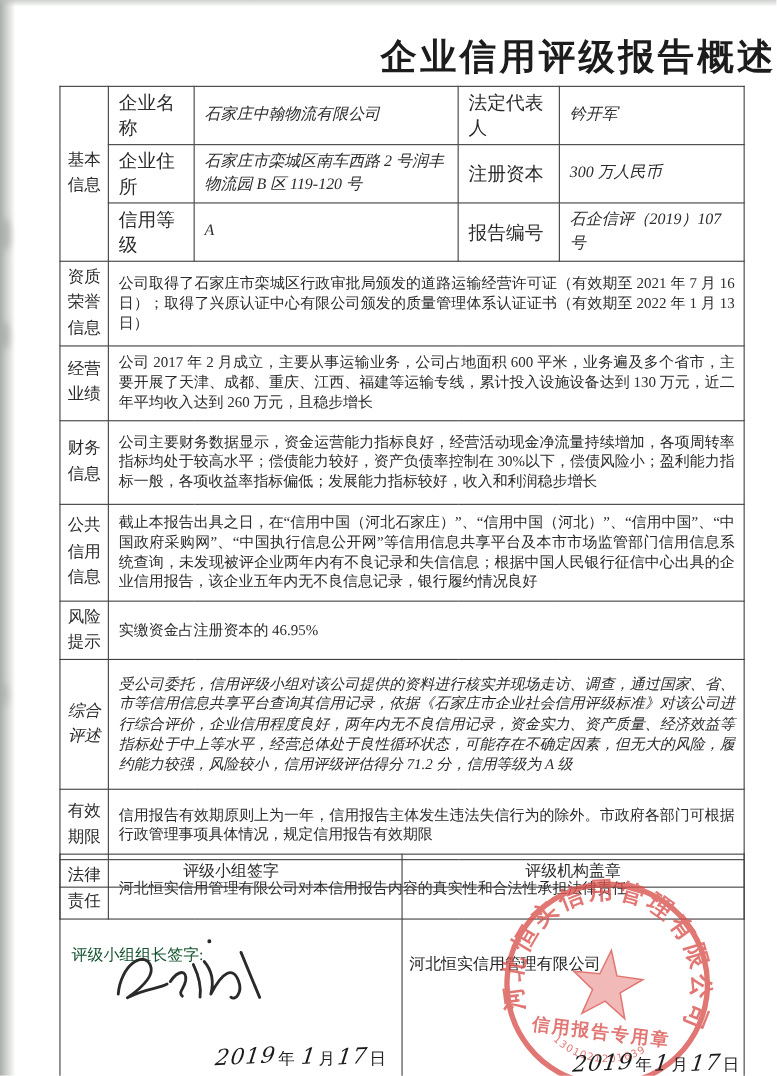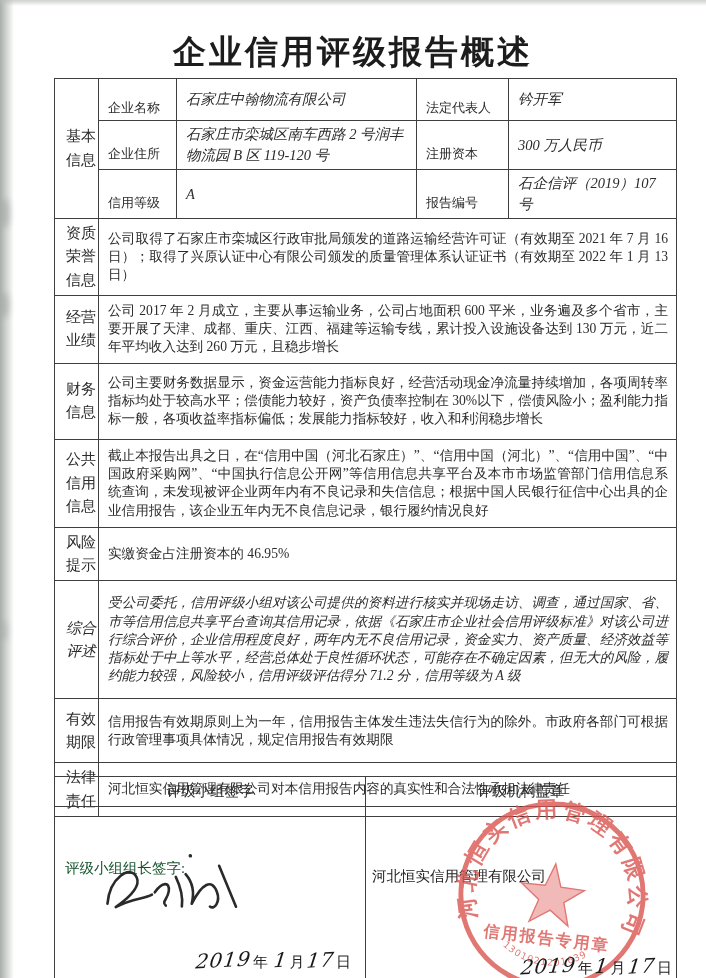--- a/index.html
+++ b/index.html
@@ -19,35 +19,35 @@
     background: linear-gradient(to bottom, #b9bdb8, rgba(255,255,255,0));
     opacity: .7;
   }
   .smudge { position: absolute; background: #9aa09b; filter: blur(3px); border-radius: 50%; opacity: .5; }
   .s1 { left: 0; top: 198px; width: 10px; height: 30px; }
   .s2 { left: 0; top: 292px; width: 9px; height: 26px; }
   .s3 { left: 0; top: 620px; width: 8px; height: 22px; opacity: .35; }
 
   .title {
     position: absolute; left: 0; top: 30px; width: 100%;
-    text-align: center; font-size: 33px; font-weight: 900; letter-spacing: 3px;
+    text-align: right; font-size: 33px; font-weight: 900; letter-spacing: 3px;
     font-family: "Liberation Sans", sans-serif; color: #1c1c1c;
   }
 
   table { border-collapse: collapse; table-layout: fixed; }
   td { border: 1px solid #3f3f3f; vertical-align: middle; }
 
   .main { position: absolute; left: 54px; top: 78px; width: 622px; }
   .sig  { position: absolute; left: 54px; top: 776px; width: 622px; }
 
   .seclabel {
-    text-align: right; font-size: 15px; line-height: 1.55;
+    text-align: center; font-size: 15px; line-height: 1.55;
     white-space: pre-line; color: #2b2b2b; padding: 3px 2px;
   }
-  .flabel { font-size: 13px; padding: 20px 6px 3px 9px; color: #2b2b2b; }
+  .flabel { font-size: 17px; padding: 3px 6px 3px 9px; color: #2b2b2b; }
   .fvalue { font-size: 14.5px; padding: 3px 6px 3px 9px; color: #2b2b2b; line-height: 1.45; font-style: italic; }
   .content {
     font-size: 13.6px; line-height: 1.34; text-align: justify;
     padding: 4px 8px 4px 9px; color: #2b2b2b;
   }
 
   .r1 td { height: 34px; }
   .r2 td { height: 48px; }
   .r3 td { height: 28px; }
   .rowq td { height: 66px; }

